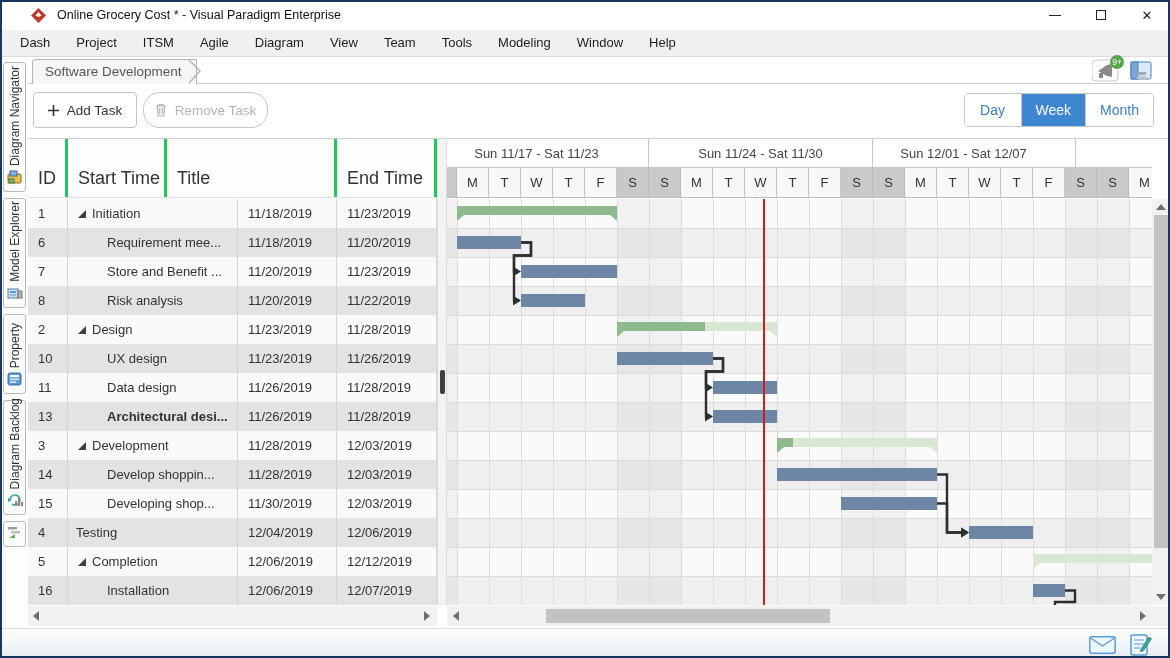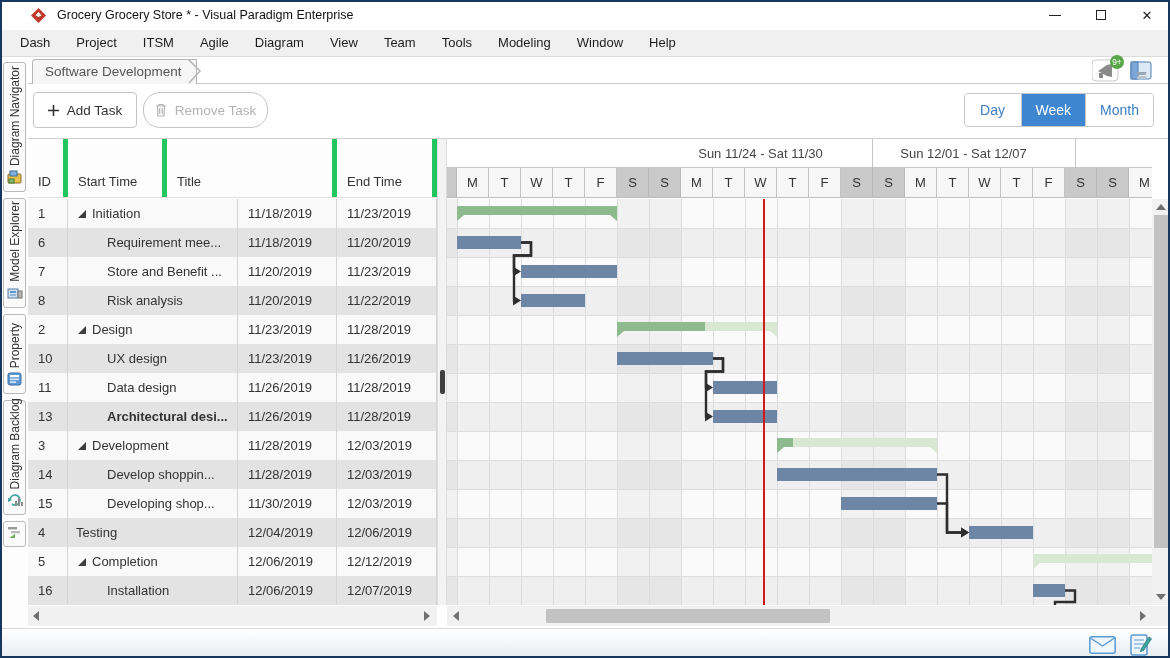--- a/index.html
+++ b/index.html
@@ -39,21 +39,21 @@
   .view-toggle{position:absolute;right:16px;top:9px;height:34px;display:flex;border:1px solid #c7c7c7;border-radius:4px;overflow:hidden;text-align:center;}
   .view-seg{min-width:57px;padding:0 14px;display:flex;align-items:center;justify-content:center;font-size:14px;color:#3d7fc4;background:#fff;border-right:1px solid #c7c7c7;}
   .view-seg:last-child{border-right:none;}
   .view-seg.active{background:#3e86cf;color:#fff;}
 
   
   .workspace{position:absolute;left:28px;top:139px;width:1142px;height:489px;background:#fff;}
 
   
   .thead{position:absolute;left:0;top:0;width:409px;height:59px;background:#fdfdfd;display:flex;border-bottom:1px solid #e0e0e0;}
-  .thead .hc{display:flex;align-items:flex-end;padding:0 0 8px 10px;font-size:13px;color:#333;border-right:5px solid #22c55e;}
+  .thead .hc{display:flex;align-items:flex-end;padding:0 0 8px 10px;font-size:18px;color:#333;border-right:3px solid #22c55e;}
   .tbody{position:absolute;left:0;top:60px;width:409px;height:406px;overflow:hidden;}
   .trow{display:flex;height:29px;}
   .trow.odd{background:#f9f9f9;}
   .trow.even{background:#e3e3e3;}
   .tc{font-size:13px;color:#333;line-height:29px;border-right:1px solid #d5d5d5;white-space:nowrap;overflow:hidden;padding-left:10px;}
   .tri{width:0;height:0;border-left:8px solid transparent;border-bottom:8px solid #3d3d3d;display:inline-block;margin-right:6px;}
   .ind1{padding-left:39px;}
   .ind-g{padding-left:10px;}
   .ind0{padding-left:8px;}
 
@@ -103,21 +103,21 @@
 </head>
 <body>
 
 <div class="window">
 
   <div class="titlebar">
     <svg class="vp-logo" width="17" height="17" viewBox="0 0 17 17">
         <rect x="3.2" y="3.2" width="10.6" height="10.6" transform="rotate(45 8.5 8.5)" fill="#c0392b"></rect>
         <path d="M5.5 8.5 L8.5 5 L11.5 8.5 L8.5 10 Z" fill="#fff"></path>
       </svg>
-    <span class="win-title">Grocery Grocery Store * - Visual Paradigm Enterprise</span>
+    <span class="win-title">Online Grocery Cost * - Visual Paradigm Enterprise</span>
     <div class="win-controls">
         <div class="win-btn">
           <div class="g-min"></div>
         </div>
         <div class="win-btn">
           <div class="g-max"></div>
         </div>
         <div class="win-btn">
           <span class="g-close">✕</span>
         </div>
@@ -319,20 +319,21 @@
           <div class="tc" style="width: 99px;">12/06/2019</div>
           <div class="tc" style="width: 100px;">12/07/2019</div>
         </div>
       </div>
 
     <div class="splitter">
       <div class="split-thumb"></div>
     </div>
 
     <div class="ghead">
+        <div class="gweek" style="left: -22px; width: 224px;">Sun 11/17 - Sat 11/23</div>
         <div class="gweek" style="left: 202px; width: 224px;">Sun 11/24 - Sat 11/30</div>
         <div class="gweek" style="left: 405px; width: 224px; text-align: right;">Sun 12/01 - Sat 12/07</div>
         <div class="gweek" style="left: 650px; width: 224px;">S</div>
         <div class="gday we" style="left: -22px;">S</div>
         <div class="gday" style="left: 10px;">M</div>
         <div class="gday" style="left: 42px;">T</div>
         <div class="gday" style="left: 74px;">W</div>
         <div class="gday" style="left: 106px;">T</div>
         <div class="gday" style="left: 138px;">F</div>
         <div class="gday we" style="left: 170px;">S</div>

